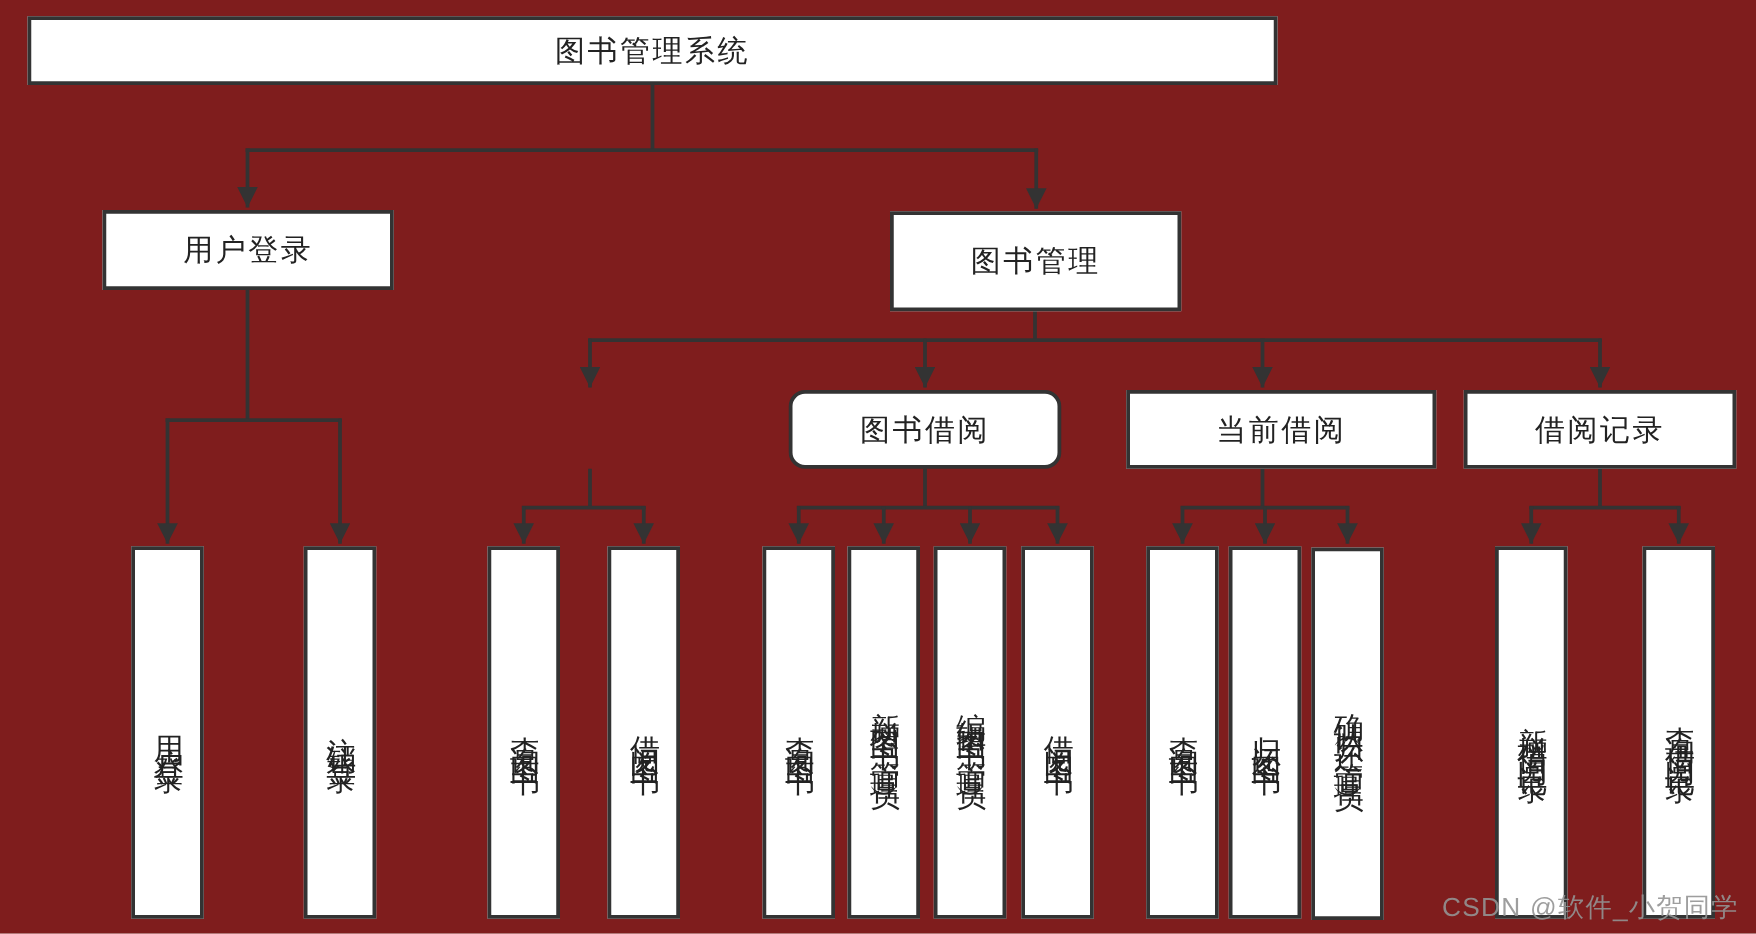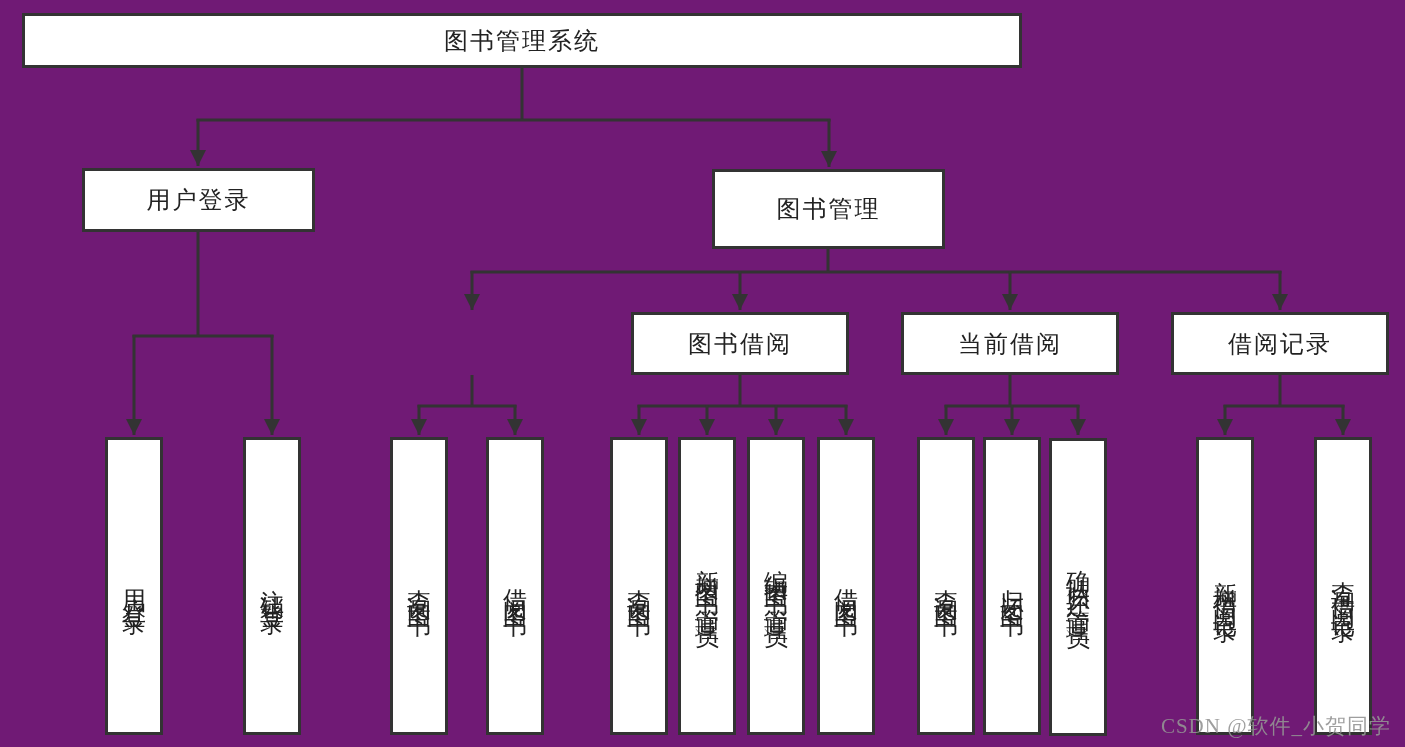--- a/index.html
+++ b/index.html
@@ -1,21 +1,21 @@
 <!DOCTYPE html>
 <html><head>
 <meta charset="utf-8">
 <style>
   html, body { margin: 0; padding: 0; background: #ffffff; }
   .stage {
     position: relative;
     width: 1405px;
     height: 747px;
-    background: #701a75;
-    font-family: Liberation Serif, serif;
+    background: #7f1d1d;
+    font-family: Liberation Sans, sans-serif;
     overflow: hidden;
   }
   .connectors {
     position: absolute;
     left: 0; top: 0;
     width: 1405px; height: 747px;
     z-index: 1;
   }
   .node {
     position: absolute;
@@ -126,24 +126,24 @@
     <span class="lbl">图书管理系统</span>
   </div>
 
   <div class="node" style="left:82px; top:168px; width:233px; height:64px;">
     <span class="lbl">用户登录</span>
   </div>
   <div class="node" style="left:712px; top:169px; width:233px; height:80px;">
     <span class="lbl">图书管理</span>
   </div>
 
-  <div class="node" style="left:631px; top:312px; width:218px; height:63px;">
+  <div class="node" style="left:631px; top:312px; width:218px; height:63px;border-radius:13px;">
     <span class="lbl">图书借阅</span>
   </div>
-  <div class="node" style="left:901px; top:312px; width:218px; height:63px;">
+  <div class="node" style="left:901px; top:312px; width:248px; height:63px;">
     <span class="lbl">当前借阅</span>
   </div>
   <div class="node" style="left:1171px; top:312px; width:218px; height:63px;">
     <span class="lbl">借阅记录</span>
   </div>
 
   <div class="node v" style="left:105px; top:437px; width:58px; height:298px;">
     <span class="lbl">用户登录</span>
   </div>
   <div class="node v" style="left:243px; top:437px; width:58px; height:298px;">

